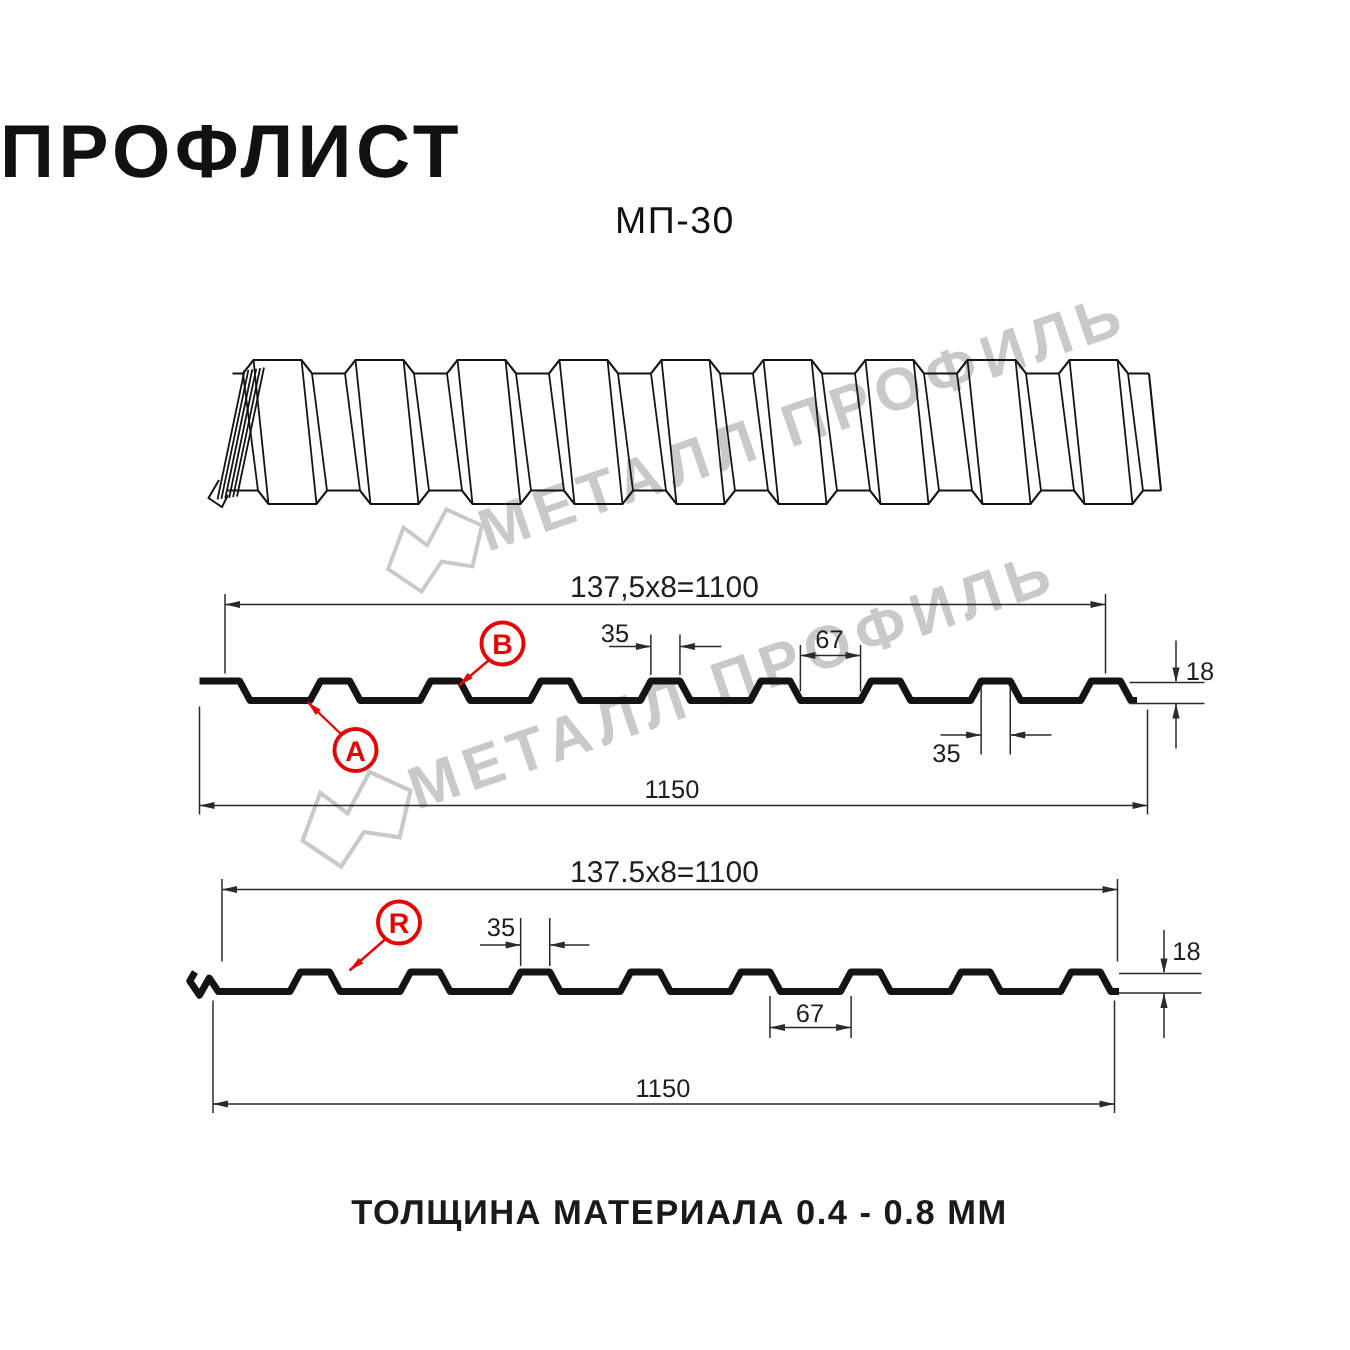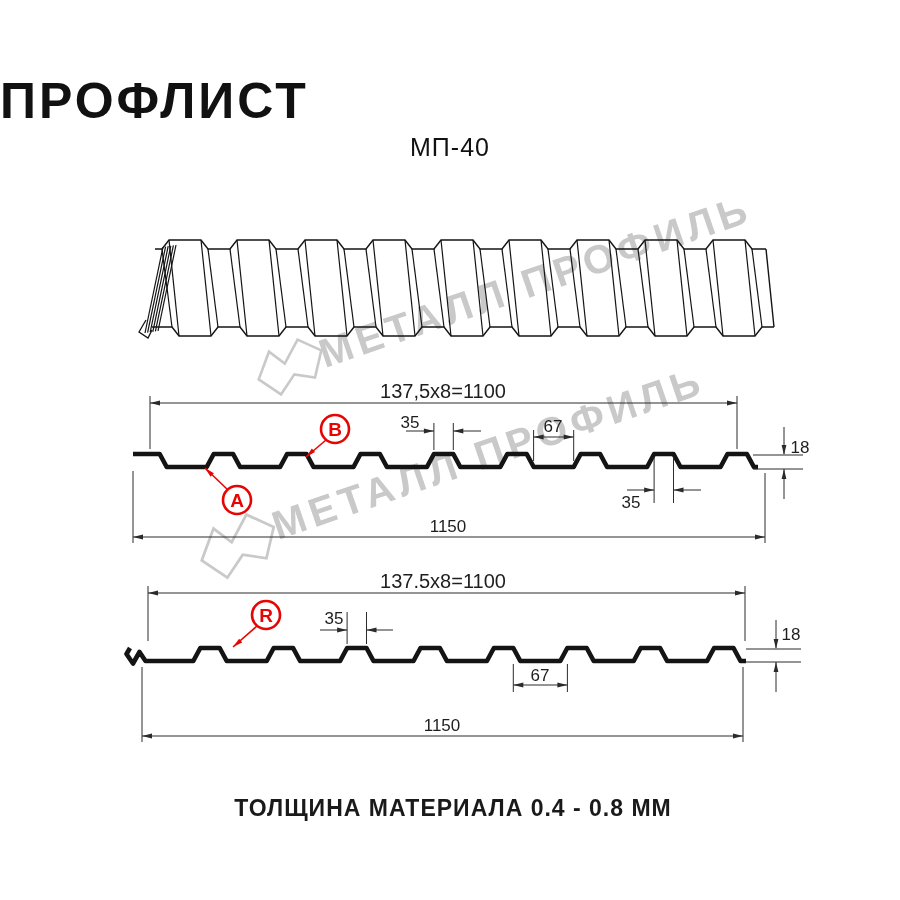--- a/index.html
+++ b/index.html
@@ -14,21 +14,21 @@
   svg{position:absolute;left:0;top:0;}
   .dimtxt{font-size:17px;fill:#1e1e1e;}
   .dimtxt-big{font-size:20px;fill:#1e1e1e;}
   .redletter{font-size:19px;font-weight:bold;fill:#e60505;}
   .wmtext{font-size:40px;font-weight:bold;letter-spacing:5px;fill:#c9c9c9;}
 </style>
 </head>
 <body>
 
 <div class="title">ПРОФЛИСТ</div>
-<div class="subtitle">МП-40</div>
+<div class="subtitle">МП-30</div>
 
 <svg width="900" height="900" viewBox="0 0 900 900">
 
   <g>
     <path d="M2,34 L16,8 L30,22 L46,0 L68,14 L58,40 L38,34 L22,52 Z" transform="translate(252,346) rotate(-8)" fill="none" stroke="#c9c9c9" stroke-width="2.6"></path>
     <g transform="translate(325,368) rotate(-19)">
       <text class="wmtext" x="0" y="0">МЕТАЛЛ ПРОФИЛЬ</text>
     </g>
   </g>
   <g>

